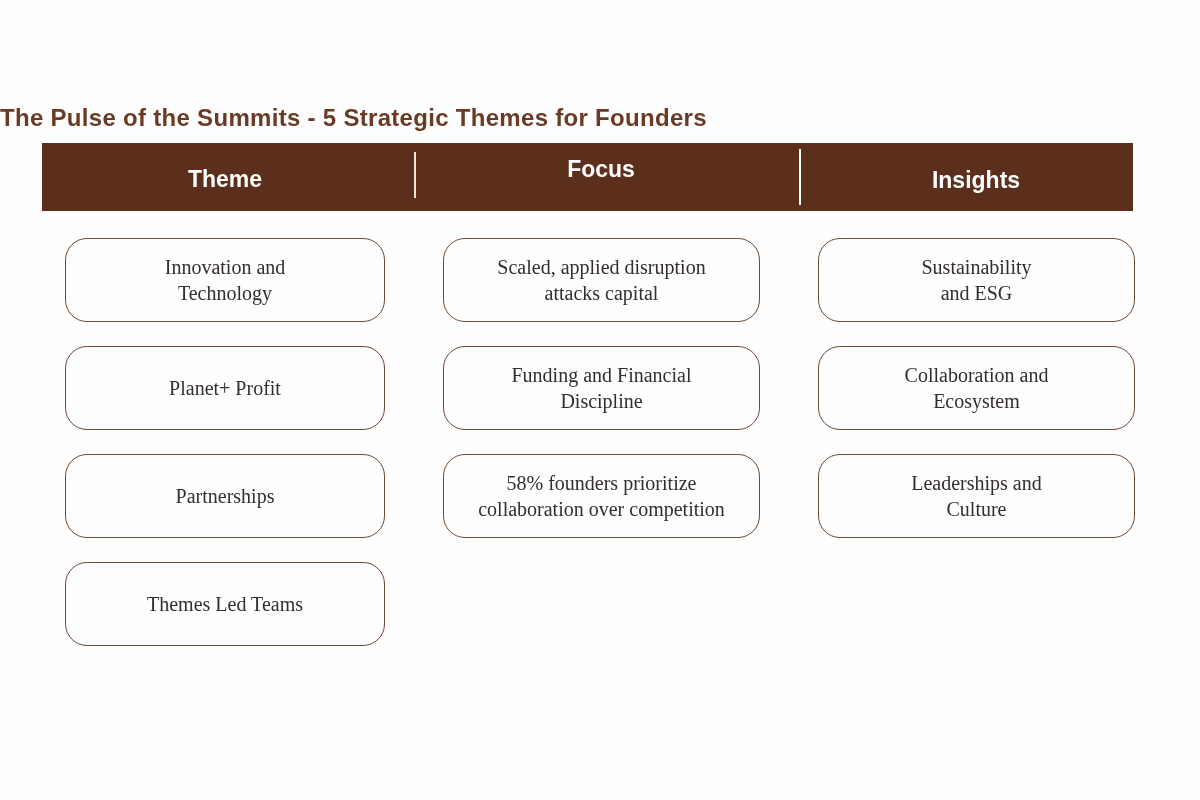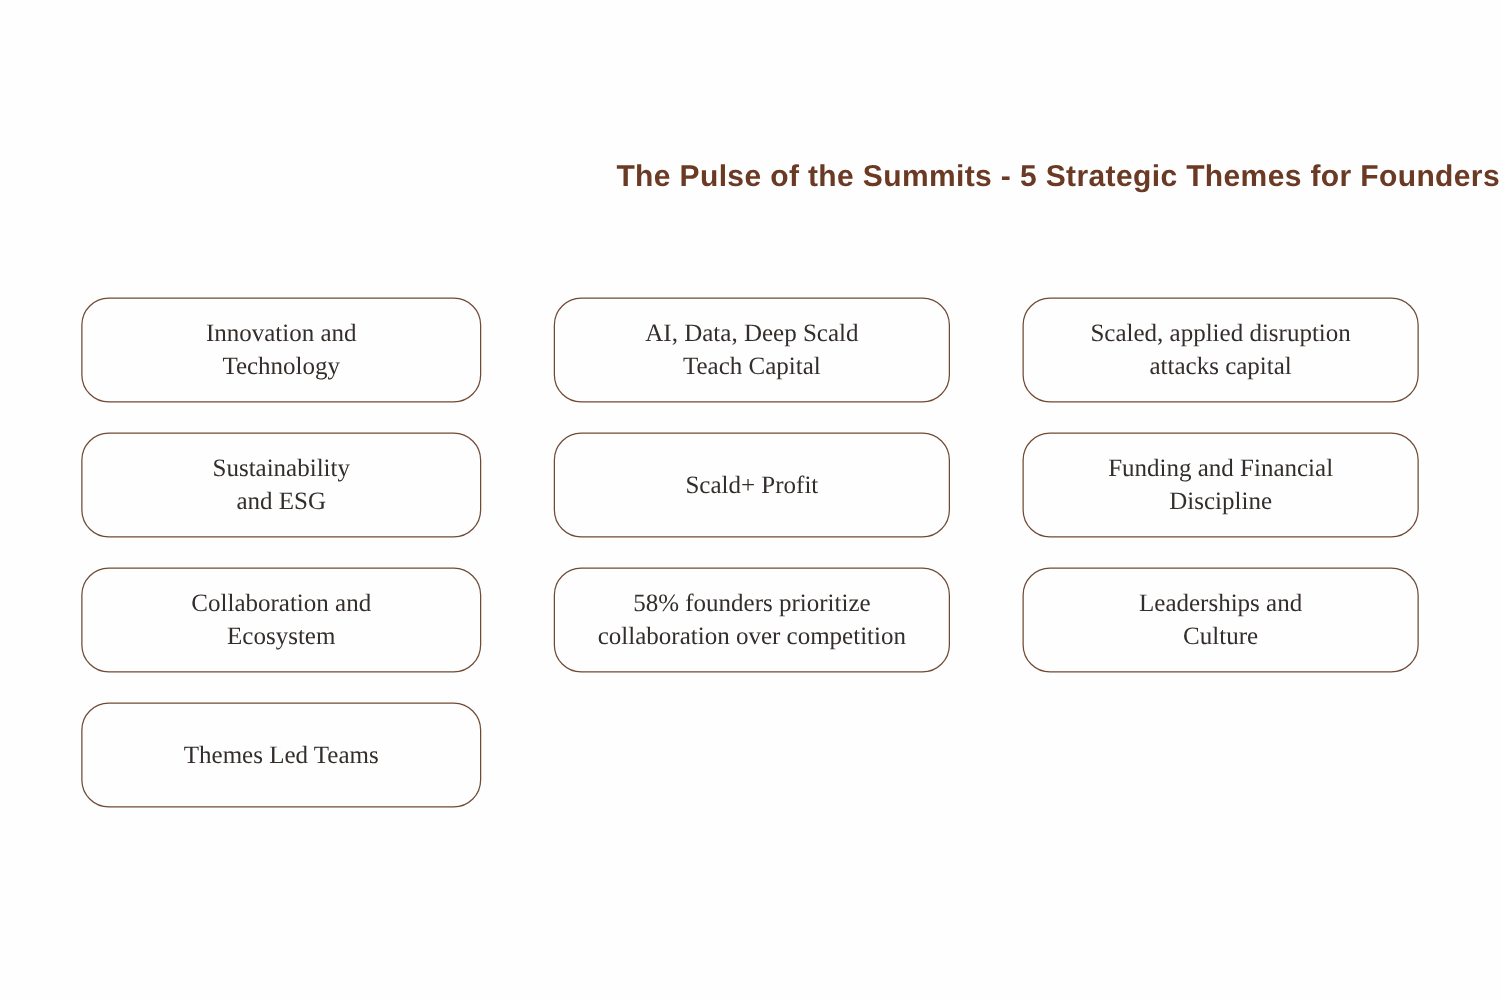--- a/index.html
+++ b/index.html
@@ -13,26 +13,25 @@
     height: 800px;
     background: #fefefe;
     overflow: hidden;
     font-family: "Liberation Sans", sans-serif;
   }
   .title {
     position: absolute;
     top: 104px;
     left: 0;
     width: 100%;
-    text-align: right;
+    text-align: left;
     font-size: 24px;
     font-weight: bold;
     letter-spacing: 0.3px;
     color: #6b3a24;
-    margin-top: 24px;
   }
   .header-bar {
     position: absolute;
     left: 42px;
     top: 143px;
     width: 1091px;
     height: 68px;
     background: #5b2f1b;
   }
   .header-label {
@@ -79,39 +78,45 @@
     white-space: pre-line;
   }
 </style>
 </head>
 <body>
 
 <div class="canvas">
 
   <div class="title">The Pulse of the Summits - 5 Strategic Themes for Founders</div>
 
+  <div class="header-bar">
+    <span class="header-label theme">Theme</span>
+    <span class="header-divider d1"></span>
+    <span class="header-label focus">Focus</span>
+    <span class="header-divider d2"></span>
+    <span class="header-label insights">Insights</span>
+  </div>
 
   <div class="cells-grid">
 
     <div class="cell">Innovation and
 Technology</div>
-    <div class="cell">AI, Data, Deep Scald
-Teach Capital</div>
     <div class="cell">Scaled, applied disruption
 attacks capital</div>
 
     <div class="cell">Sustainability
 and ESG</div>
-    <div class="cell">Scald+ Profit</div>
+    <div class="cell">Planet+ Profit</div>
 
     <div class="cell">Funding and Financial
 Discipline</div>
 
     <div class="cell">Collaboration and
 Ecosystem</div>
+    <div class="cell">Partnerships</div>
     <div class="cell">58% founders prioritize
 collaboration over competition</div>
 
     <div class="cell">Leaderships and
 Culture</div>
     <div class="cell">Themes Led Teams</div>
 
   </div>
 
 </div>

